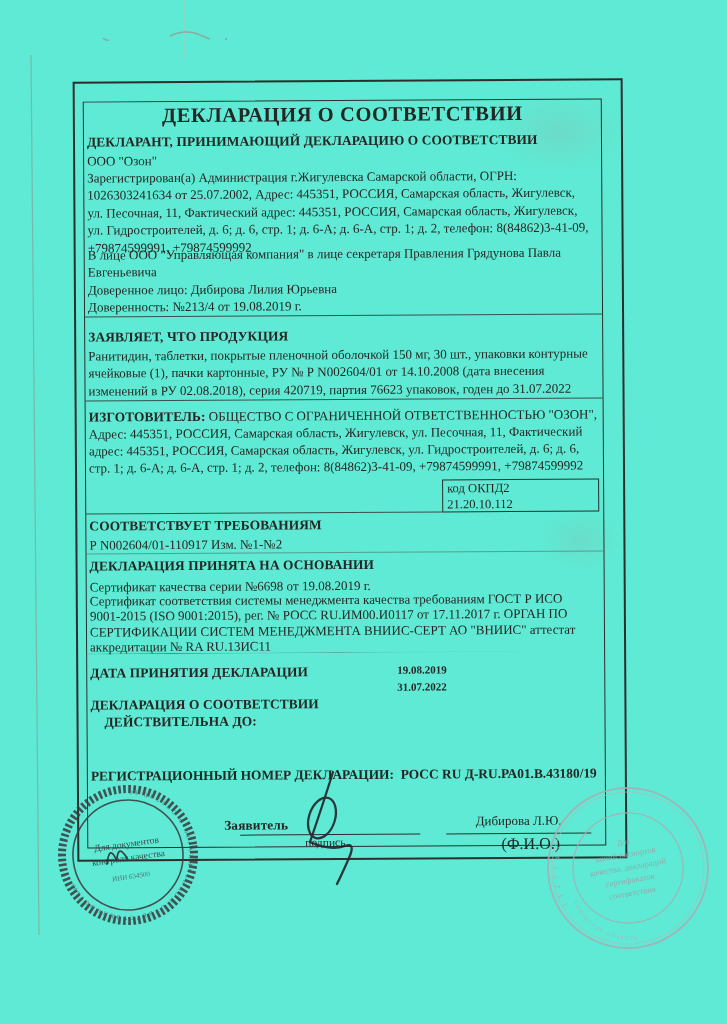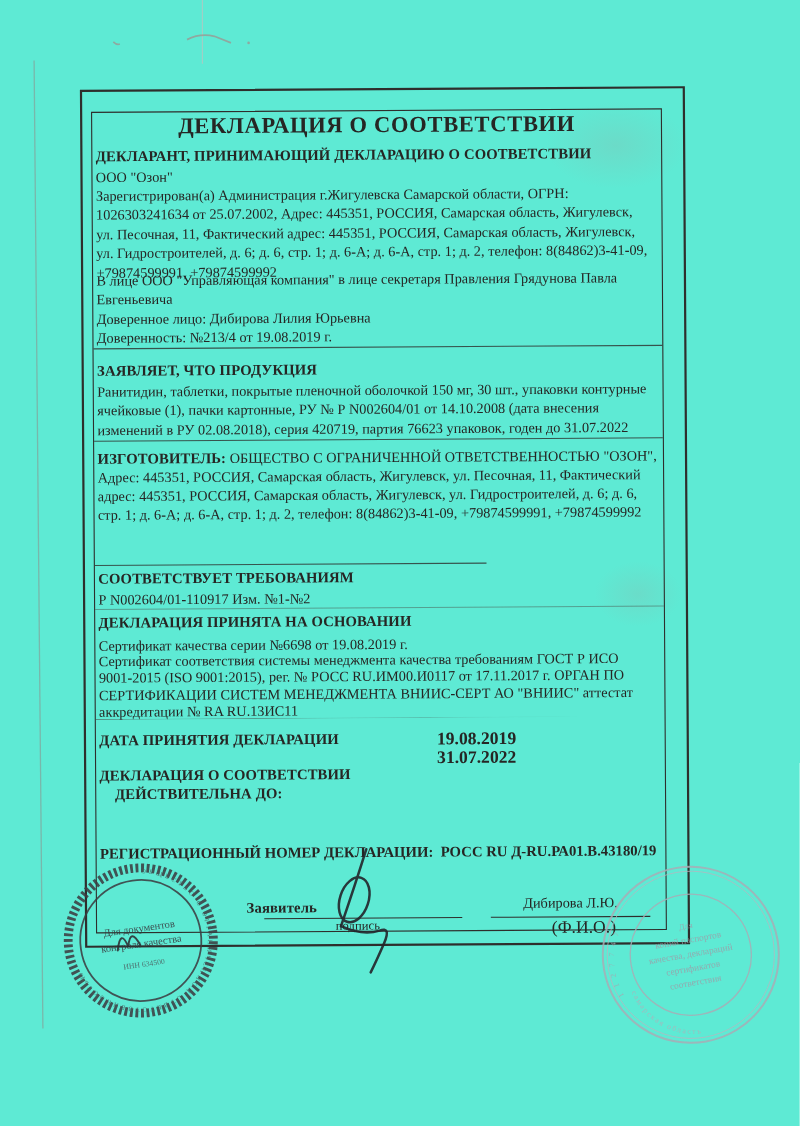--- a/index.html
+++ b/index.html
@@ -33,21 +33,21 @@
   .hr{left:0;width:100%;border-top:1.4px solid rgba(45,45,42,.8);height:0;}
   .hr.faint{border-top:1px solid rgba(70,70,65,.45);}
   .hr.fade{border-top:1px solid rgba(70,70,65,.55);
     -webkit-mask-image:linear-gradient(90deg,#000 20%,transparent 85%);
     mask-image:linear-gradient(90deg,#000 20%,transparent 85%);}
   .okpd{
     left:356px;top:379px;width:157px;height:33px;
     border:1.5px solid #2e2e2c;font-size:12.6px;line-height:15.5px;
     padding:1px 0 0 4px;box-sizing:border-box;
   }
-  .val-date{font-weight:700;font-size:16px;}
+  .val-date{font-weight:700;font-size:11px;}
   .sig-line{border-top:1.5px solid #2e2e2c;height:0;}
   .sig-caption{font-size:11.5px;margin-left:12px;}
   
   .stamp{pointer-events:none;}
   .noise{pointer-events:none;border-radius:50%;}
 </style>
 </head>
 <body>
 
 <div class="page">
@@ -82,20 +82,24 @@
       <div class="h-bold" style="left:3px;top:227px;">ЗАЯВЛЯЕТ, ЧТО ПРОДУКЦИЯ</div>
       <div class="txt w" style="left:3px;top:245px;">Ранитидин, таблетки, покрытые пленочной оболочкой 150 мг, 30 шт., упаковки контурные ячейковые (1), пачки картонные, РУ № Р N002604/01 от 14.10.2008 (дата внесения изменений в РУ 02.08.2018), серия 420719, партия 76623 упаковок, годен до 31.07.2022</div>
 
       <div class="hr" style="top:298px;"></div>
 
       <div class="txt" style="left:3px;top:306px;width:509px;line-height:17px;">
         <b class="h-bold">ИЗГОТОВИТЕЛЬ:</b>
         <span>ОБЩЕСТВО С ОГРАНИЧЕННОЙ ОТВЕТСТВЕННОСТЬЮ "ОЗОН", Адрес: 445351, РОССИЯ, Самарская область, Жигулевск, ул. Песочная, 11, Фактический адрес: 445351, РОССИЯ, Самарская область, Жигулевск, ул. Гидростроителей, д. 6; д. 6, стр. 1; д. 6-А; д. 6-А, стр. 1; д. 2, телефон: 8(84862)3-41-09, +79874599991, +79874599992</span>
       </div>
 
+      <div class="okpd">
+        <div>код ОКПД2</div>
+        <div>21.20.10.112</div>
+      </div>
       <div class="hr" style="top:411px;width:356px;"></div>
 
       <div class="h-bold" style="left:3px;top:416px;">СООТВЕТСТВУЕТ ТРЕБОВАНИЯМ</div>
       <div class="txt" style="left:3px;top:434px;">Р N002604/01-110917 Изм. №1-№2</div>
 
       <div class="hr faint" style="top:451px;"></div>
 
       <div class="h-bold" style="left:3px;top:456px;">ДЕКЛАРАЦИЯ ПРИНЯТА НА ОСНОВАНИИ</div>
       <div class="txt" style="left:3px;top:476px;">Сертификат качества серии №6698 от 19.08.2019 г.</div>
       <div class="txt w" style="left:3px;top:491px;line-height:15.3px;">Сертификат соответствия системы менеджмента качества требованиям ГОСТ Р ИСО 9001-2015 (ISO 9001:2015), рег. № РОСС RU.ИМ00.И0117 от 17.11.2017 г. ОРГАН ПО СЕРТИФИКАЦИИ СИСТЕМ МЕНЕДЖМЕНТА ВНИИС-СЕРТ АО "ВНИИС" аттестат аккредитации № RA RU.13ИС11</div>

